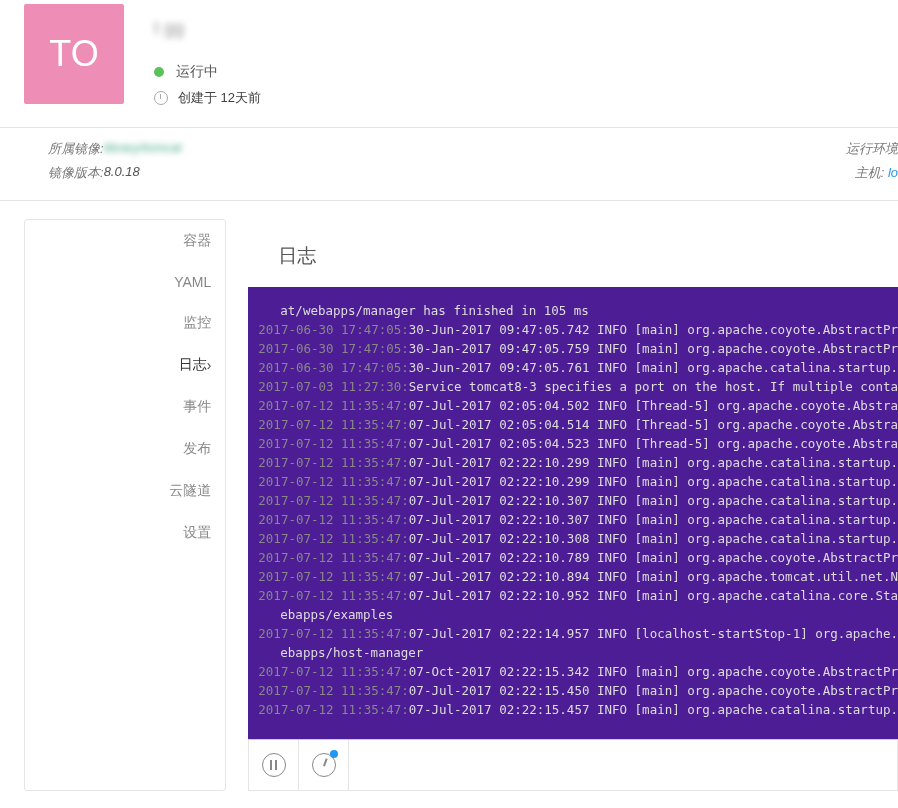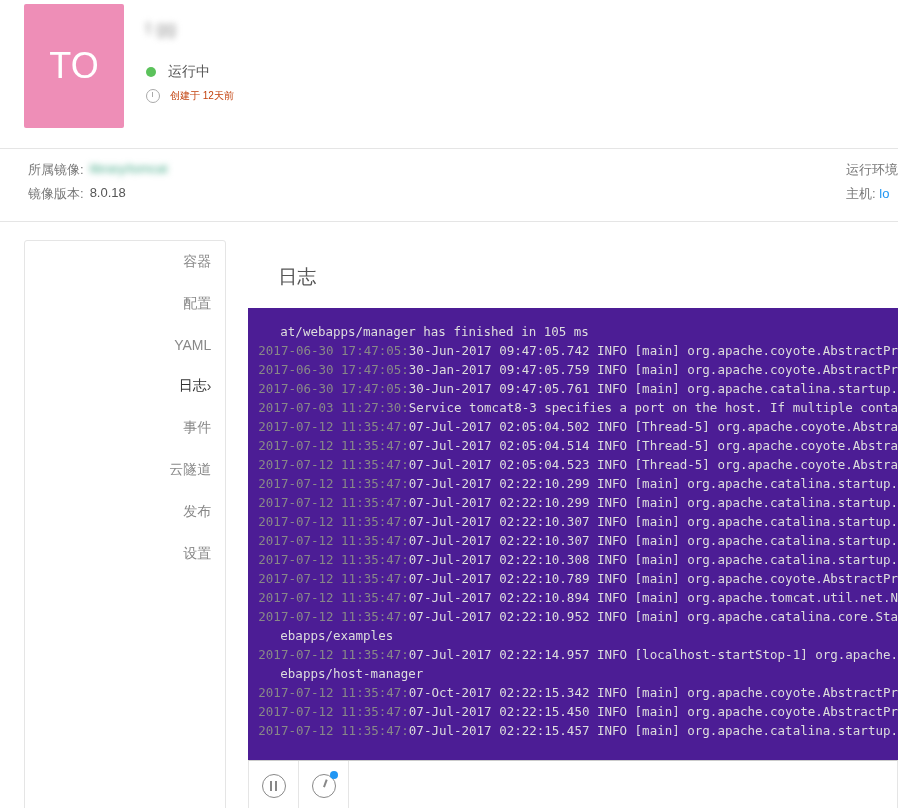--- a/index.html
+++ b/index.html
@@ -1,32 +1,32 @@
 <!DOCTYPE html>
 <html><head>
 <meta charset="utf-8">
 <style>
 * { box-sizing: border-box; margin: 0; padding: 0; }
 body { font-family: -apple-system, "Helvetica Neue", Arial, sans-serif; background: #fff; color: #333; width: 898px; }
 .header { display: flex; padding: 4px 0 20px 24px; }
-.avatar { width: 100px; height: 124px; background: #ee8eb7; display: flex; align-items: center; justify-content: center; color: #fff; font-size: 36px; font-weight: 400; border-radius: 2px; }
-.header-info { padding: 14px 0 0 22px; }
+.avatar { width: 100px; height: 100px; background: #ee8eb7; display: flex; align-items: center; justify-content: center; color: #fff; font-size: 36px; font-weight: 400; border-radius: 2px; }
+.header-info { padding: 14px 0 0 22px; margin-left: 8px; }
 .app-name { font-size: 18px; color: #999; filter: blur(3px); }
 .status-row { display: flex; align-items: center; margin-top: 24px; font-size: 14px; color: #555; }
 .status-dot { width: 10px; height: 10px; border-radius: 50%; background: #5bc25b; margin-right: 12px; }
-.created-row { display: flex; align-items: center; margin-top: 8px; font-size: 10px; color: #c2410c; justify-content: center; }
+.created-row { display: flex; align-items: center; margin-top: 8px; font-size: 13px; color: #404040; justify-content: center; }
 .clock-icon { width: 14px; height: 14px; border: 1.5px solid #aaa; border-radius: 50%; margin-right: 10px; position: relative; }
 .clock-icon::after { content: ''; position: absolute; top: 2px; left: 5px; width: 1px; height: 5px; background: #aaa; }
 .divider { border-top: 1px solid #e5e5e5; }
-.meta-bar { padding: 12px 0 12px 28px; font-size: 13px; color: #777; position: relative; }
+.meta-bar { padding: 12px 0 12px 48px; font-size: 13px; color: #777; position: relative; font-style: italic; }
 .meta-row { margin-bottom: 6px; display: flex; }
 .meta-label { color: #777; }
-.meta-value { margin-left: 6px; color: #555; }
+.meta-value { color: #555; }
 .meta-blur { filter: blur(3px); color: #4a8; }
-.meta-right { position: absolute; right: 0; top: 12px; text-align: left; font-size: 13px; color: #777; }
+.meta-right { position: absolute; right: 0; top: 12px; text-align: right; font-size: 13px; color: #777; }
 .meta-right-row { margin-bottom: 6px; }
 .meta-right .val { color: #2196f3; }
 .body { display: flex; padding: 18px 0 0 24px; }
 .sidebar { width: 204px; border: 1px solid #e5e5e5; border-radius: 3px; background: #fff; }
 .sidebar-item { padding: 12px 14px; font-size: 14px; color: #888; cursor: pointer; display: flex; justify-content: flex-end; align-items: center; }
 .sidebar-item.active { color: #333; position: relative; }
 .sidebar-item .chev { font-size: 14px; color: #444; }
 .main { flex: 1; margin-left: 22px; }
 .panel-title { font-size: 19px; color: #555; padding: 24px 0 18px 30px; }
 .log-box { background: #4c1d95; color: #ddd; font-family: "Consolas", "Menlo", monospace; font-size: 12.5px; padding: 14px 0 20px 10px; overflow: hidden; white-space: nowrap; line-height: 19px; }
@@ -77,37 +77,37 @@
 </div>
 
 <div class="divider"></div>
 
 <div class="body">
   <div class="sidebar" id="sidebar">
       <div class="sidebar-item">
         <span>容器</span>
       </div>
       <div class="sidebar-item">
-        <span>配置</span>
+        <span>YAML</span>
       </div>
       <div class="sidebar-item">
-        <span>YAML</span>
+        <span>监控</span>
       </div>
       <div class="sidebar-item active">
         <span>日志</span>
         <span class="chev">›</span>
       </div>
       <div class="sidebar-item">
         <span>事件</span>
       </div>
       <div class="sidebar-item">
-        <span>云隧道</span>
+        <span>发布</span>
       </div>
       <div class="sidebar-item">
-        <span>发布</span>
+        <span>云隧道</span>
       </div>
       <div class="sidebar-item">
         <span>设置</span>
       </div>
     </div>
   <div class="main">
     <div class="panel-title">日志</div>
     <div class="log-box" id="logbox">
         <div class="log-line cont"><span>     at/webapps/manager has finished in 105 ms</span></div>
         <div class="log-line"><span class="ts">2017-06-30 17:47:05:</span><span>30-Jun-2017 09:47:05.742 INFO [main] org.apache.coyote.AbstractPr</span></div>

